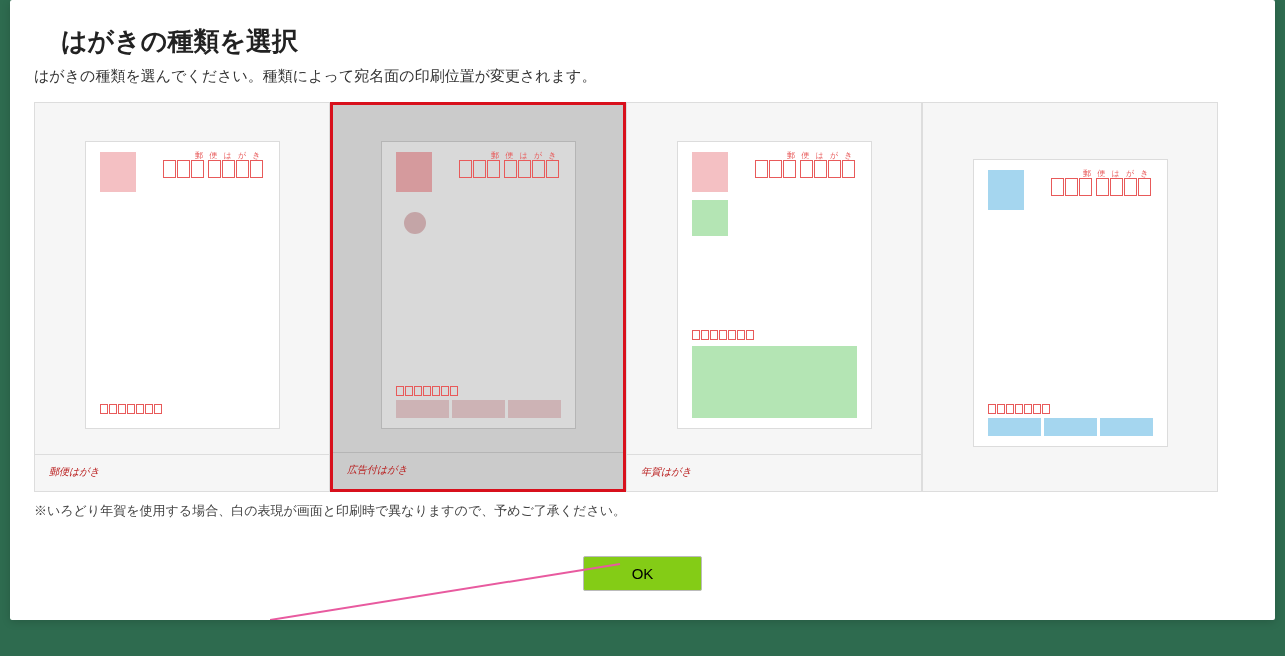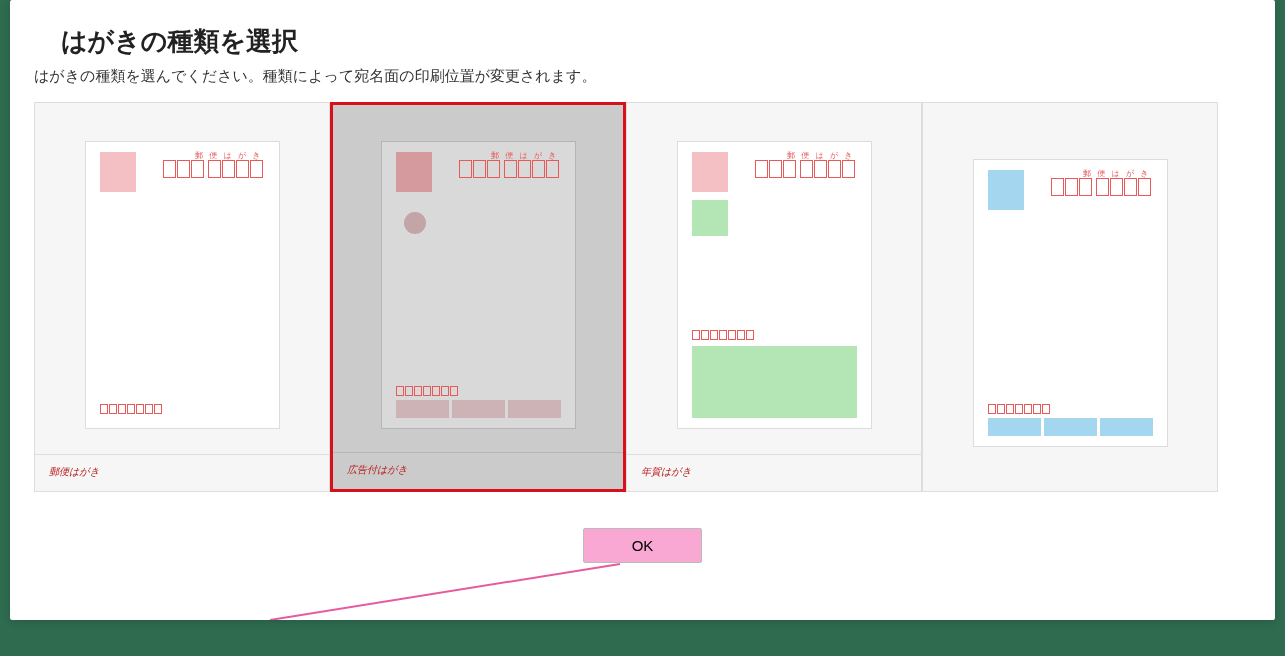--- a/index.html
+++ b/index.html
@@ -223,21 +223,21 @@
       color: #444;
       margin-top: 6px;
     }
     .btn-row {
       display: flex;
       justify-content: center;
       margin-top: 36px;
     }
     .ok-button {
       border: 1px solid #bbb;
-      background: #f9a8d4;
+      background: #84cc16;
       padding: 8px 48px;
       font-size: 15px;
       cursor: pointer;
       border-radius: 2px;
     }
     .annotation-line {
       position: absolute;
       bottom: 0;
       left: 260px;
       width: 360px;
@@ -373,20 +373,21 @@
             <div class="kamome-fill-box"></div>
               <div class="kamome-fill-box"></div>
               <div class="kamome-fill-box"></div>
           </div>
         </div>
       </div>
     </div>
 
   </div>
 
+  <p class="notice">※いろどり年賀を使用する場合、白の表現が画面と印刷時で異なりますので、予めご了承ください。</p>
 
   <div class="btn-row">
     <button class="ok-button">OK</button>
   </div>
 
   <svg class="annotation-line">
     <line x1="0" y1="60" x2="350" y2="4" stroke="#e85a9f" stroke-width="2"></line>
   </svg>
 </div>
 

